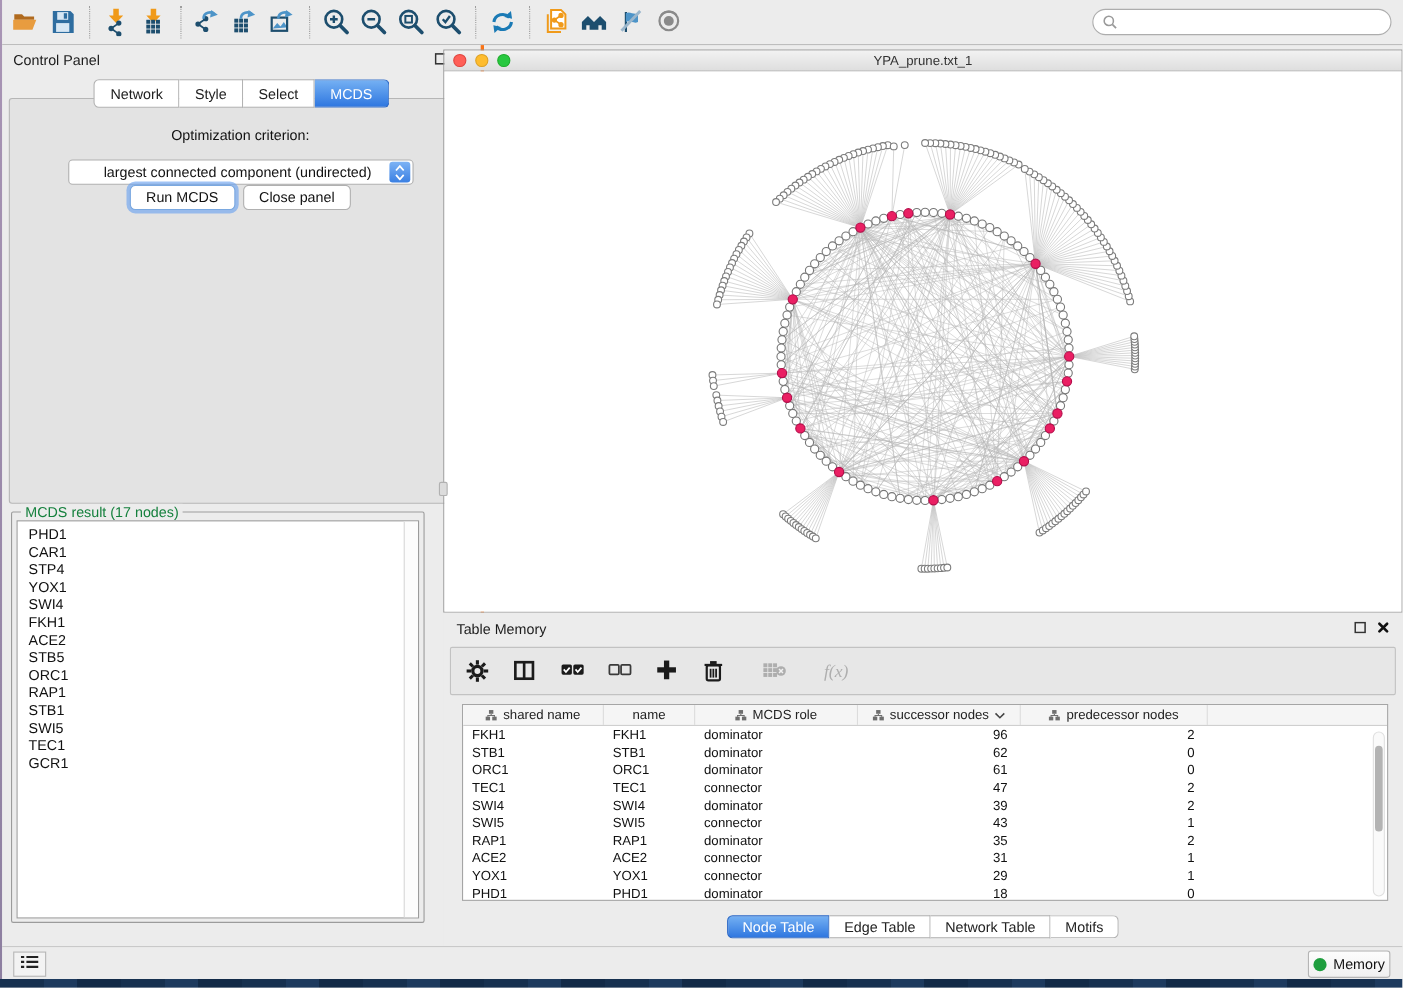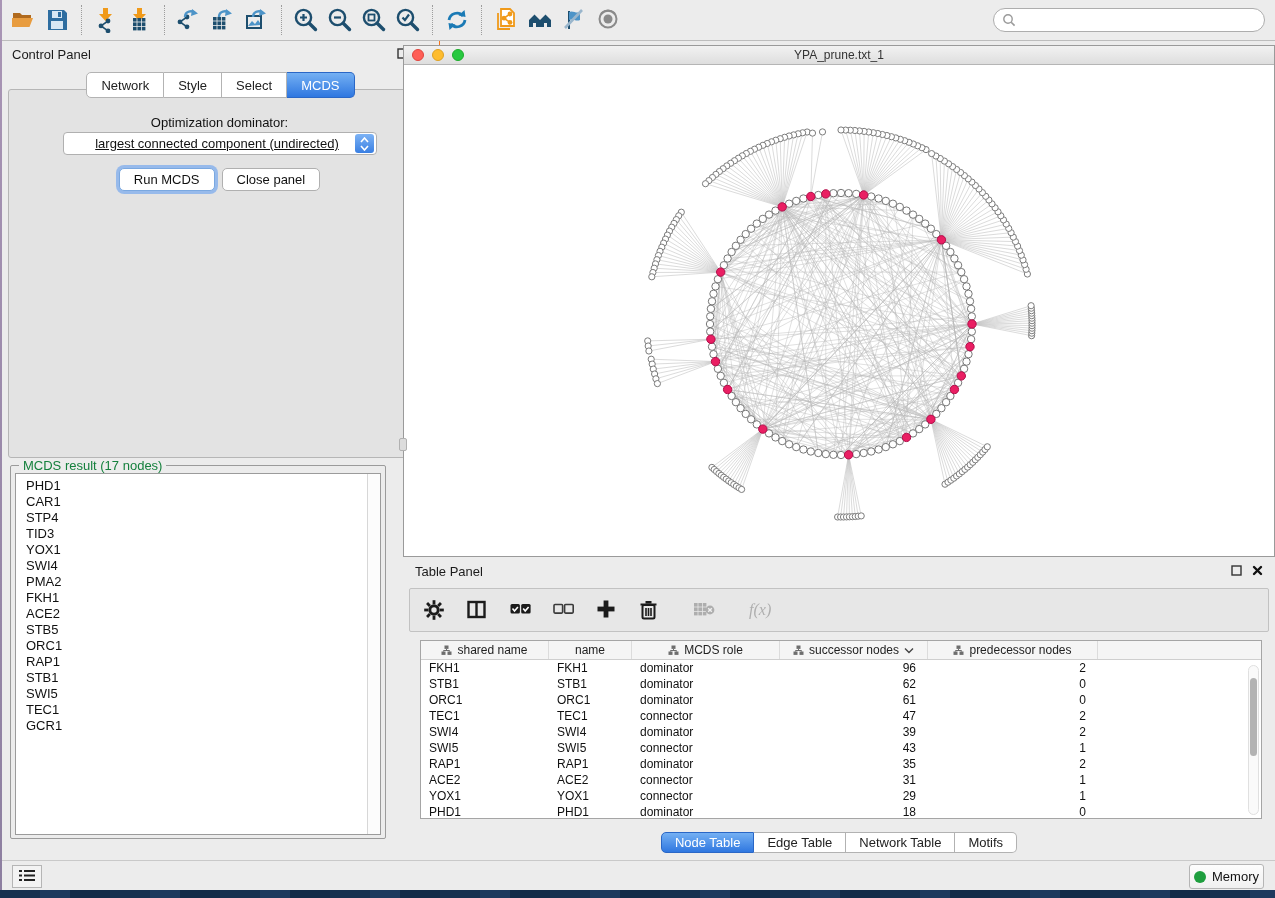--- a/index.html
+++ b/index.html
@@ -15,38 +15,38 @@
   
   .toolbar { position:absolute; left:2px; right:0; top:0; height:41px; background:#ececec;
     border-bottom:1px solid #bdbdbd; display:flex; align-items:center; padding:0 10px 0 4px; }
   .tb-btn { width:34px; height:34px; display:flex; align-items:center; justify-content:center; border-radius:4px; flex:0 0 auto; }
   .tb-sep { width:1px; height:30px; border-left:1px dotted #9d9d9d; margin:0 7px; flex:0 0 auto; }
   .search-wrap { margin-left:auto; width:272px; height:24px; background:#fff; border:1px solid #adadad;
     border-radius:12px; display:flex; align-items:center; padding:0 8px; }
   .search-wrap input { border:none; outline:none; flex:1; font-size:12px; background:transparent; font-family:inherit; }
 
   
-  .control-panel { position:absolute; left:2px; top:41px; width:438px; bottom:38px; background:#ececec; border-right:1px solid #f97316; }
+  .control-panel { position:absolute; left:2px; top:41px; width:438px; bottom:38px; background:#ececec; border-right:3px solid #f97316; }
   .cp-titlebar { height:27px; display:flex; align-items:center; padding:0 10px; font-size:13px; color:#1b1b1b; }
   .panel-icons { margin-left:auto; display:flex; gap:10px; align-items:center; }
   .tabbar { position:absolute; left:0; right:0; top:31px; display:flex; justify-content:center; z-index:3; }
   .tab { height:22px; padding:12px 14px; background:#fff; border:1px solid #b3b3b3; border-left:none;
     font-size:13px; display:flex; align-items:center; color:#222; }
   .tab:first-child { border-left:1px solid #b3b3b3; border-radius:5px 0 0 5px; }
   .tab:last-child { border-radius:0 5px 5px 0; }
   .tab.active { background:linear-gradient(#74b0f3,#2f77e0); border-color:#2a67c6; color:#fff; }
   .cp-content { position:absolute; left:6px; right:8px; top:48px; height:369px; background:#e3e3e3;
     border:1px solid #b6b6b6; border-radius:3px; text-align:center; }
   .opt-label { margin-top:25px; font-size:13px; color:#111; }
-  .mac-select { margin:2px auto 0; width:314px; height:23px; background:#fff; border:1px solid #b0b0b0;
-    border-radius:4px; display:flex; align-items:center; font-size:13px; color:#111;text-decoration:underline; }
+  .mac-select { margin:15px auto 0; width:314px; height:23px; background:#fff; border:1px solid #b0b0b0;
+    border-radius:4px; display:flex; align-items:center; font-size:13px; color:#111; }
   .mac-select .val { flex:1; text-align:center; padding-left:16px; white-space:nowrap; overflow:hidden; }
   .mac-select .stepper { width:19px; height:19px; margin-right:2px; border-radius:3px;
     background:linear-gradient(#7db3f5,#3a7fe2); display:flex; flex-direction:column; align-items:center; justify-content:center; gap:2px; }
-  .btn-row { margin-top:13px; display:flex; justify-content:center; gap:7px; }
+  .btn-row { display:flex; justify-content:center; gap:7px; }
   .mac-btn { height:23px; padding:0 14px; background:#fff; border:1px solid #b0b0b0; border-radius:5px;
     font-size:13px; color:#111; display:flex; align-items:center; }
   .mac-btn.focused { box-shadow:0 0 0 3px rgba(110,165,240,.65); border-color:#7aa8e0; }
 
   .groupbox { position:absolute; left:8px; width:376px; top:424px; bottom:21px; border:1px solid #9b9b9b; border-radius:2px; }
   .groupbox .legend { position:absolute; top:-8px; left:8px; background:#ececec; padding:0 4px; font-size:13px; color:#15803d; }
   .listbox { position:absolute; left:4px; right:4px; top:7px; bottom:3px; background:#fff; border:1px solid #9b9b9b; overflow:hidden; }
   .listbox .items { padding:4px 0 0 10px; font-size:13px; color:#111; text-align:left; }
   .listbox .items div { line-height:16px; }
   .list-scroll { position:absolute; top:0; bottom:0; right:0; width:13px; background:#fcfcfc; border-left:1px solid #d7d7d7; }
@@ -275,21 +275,21 @@
             </svg></span>
       </span>
     </div>
     <div class="tabbar" id="cp-tabs">
         <div class="tab">Network</div>
         <div class="tab">Style</div>
         <div class="tab">Select</div>
         <div class="tab active">MCDS</div>
       </div>
     <div class="cp-content">
-      <div class="opt-label">Optimization dominator:</div>
+      <div class="opt-label">Optimization criterion:</div>
       <div class="mac-select">
         <span class="val">largest connected component (undirected)</span>
         <span class="stepper">
           <svg width="9" height="6" viewBox="0 0 9 6">
               <path d="M1 5 L4.5 1 L8 5" fill="none" stroke="#fff" stroke-width="1.6"></path>
             </svg>
           <svg width="9" height="6" viewBox="0 0 9 6">
               <path d="M1 1 L4.5 5 L8 1" fill="none" stroke="#fff" stroke-width="1.6"></path>
             </svg>
         </span>
@@ -299,24 +299,22 @@
         <div class="mac-btn">Close panel</div>
       </div>
     </div>
     <div class="groupbox">
       <span class="legend">MCDS result (17 nodes)</span>
       <div class="listbox">
         <div class="items" id="mcds-items">
             <div>PHD1</div>
             <div>CAR1</div>
             <div>STP4</div>
-            <div>TID3</div>
             <div>YOX1</div>
             <div>SWI4</div>
-            <div>PMA2</div>
             <div>FKH1</div>
             <div>ACE2</div>
             <div>STB5</div>
             <div>ORC1</div>
             <div>RAP1</div>
             <div>STB1</div>
             <div>SWI5</div>
             <div>TEC1</div>
             <div>GCR1</div>
           </div>
@@ -1105,21 +1103,21 @@
               <circle cx="502.5" cy="372.4" r="4.2" fill="#ea1f63" stroke="#b30d4a" stroke-width="1"></circle>
               <circle cx="444.6" cy="389.8" r="4.2" fill="#ea1f63" stroke="#b30d4a" stroke-width="1"></circle>
             </g>
           </svg>
       </div>
       <div class="splitter-grip"></div>
     </div>
 
     <div class="table-panel">
       <div class="tp-titlebar">
-        <span>Table Panel</span>
+        <span>Table Memory</span>
         <span class="panel-icons">
           <span><svg width="11" height="11" viewBox="0 0 11 11">
                 <rect x="1" y="1" width="9" height="9" fill="none" stroke="#333" stroke-width="1.4"></rect>
               </svg></span>
           <span><svg width="11" height="11" viewBox="0 0 11 11">
                 <path d="M2 2 L9 9 M9 2 L2 9" stroke="#111" stroke-width="2.4" stroke-linecap="round"></path>
               </svg></span>
         </span>
       </div>
       <div class="tp-toolbar" id="tp-toolbar">

